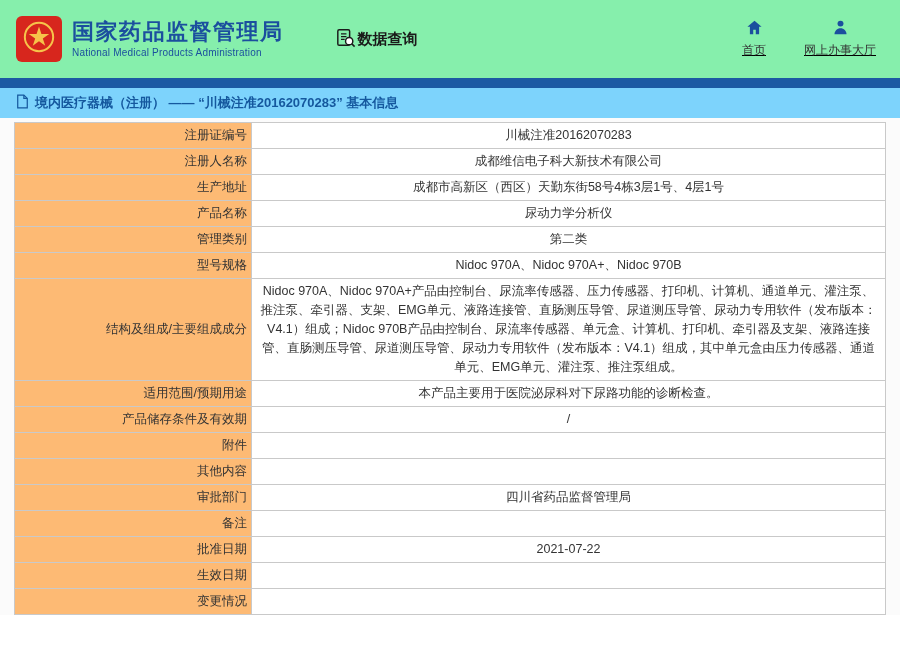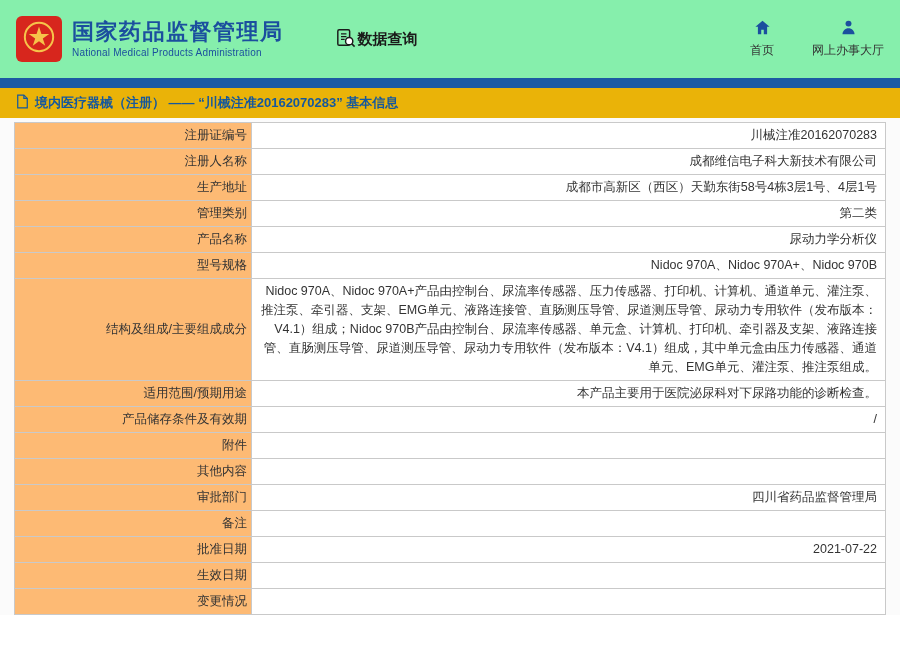--- a/index.html
+++ b/index.html
@@ -6,37 +6,37 @@
     font-family:"Liberation Sans","DejaVu Sans",sans-serif;background:#ffffff;}
 
   
   .header{height:78px;background:#86efac;display:flex;align-items:center;padding:0 16px;box-sizing:border-box;}
   .logo{width:46px;height:46px;background:#d7261d;border-radius:6px;display:flex;align-items:center;justify-content:center;flex:0 0 auto;}
   .title-block{margin-left:10px;}
   .title-cn{color:#1b4f9e;font-size:22px;font-weight:bold;letter-spacing:1.5px;line-height:24px;}
   .title-en{color:#1b4f9e;font-size:10px;margin-top:3px;letter-spacing:.2px;}
   .query{margin-left:52px;display:flex;align-items:center;gap:2px;font-size:15px;font-weight:bold;color:#1a1a1a;cursor:pointer;}
   .spacer{flex:1;}
-  .right-nav{display:flex;gap:38px;}
+  .right-nav{display:flex;gap:38px;margin-right:8px;text-decoration:underline;}
   .nav-item{display:flex;flex-direction:column;align-items:center;gap:3px;font-size:12px;color:#333;cursor:pointer;}
 
   
   .blue-bar{height:10px;background:#1c5aa3;}
 
   
-  .breadcrumb{height:30px;background:#eab308;display:flex;align-items:center;gap:6px;padding:0 16px;
+  .breadcrumb{height:30px;background:#7dd3fc;display:flex;align-items:center;gap:6px;padding:0 16px;
     color:#15589e;font-size:13px;font-weight:bold;}
 
   
   .content{background:#fbfbfb;padding:4px 14px 0;}
   table{border-collapse:collapse;width:872px;background:#fff;table-layout:fixed;}
   td{border:1px solid #c9c9c9;font-size:12.5px;color:#333;padding:3px 8px;line-height:19px;
      box-sizing:border-box;vertical-align:middle;word-break:break-all;}
   td.label{width:237px;text-align:right;padding-right:4px;background:#fdba74;white-space:nowrap;}
-  td.value{text-align:right;}
+  td.value{text-align:center;}
 </style>
 </head>
 <body>
 
 <div class="header">
   <div class="logo">
     <span>
       <svg width="34" height="34" viewBox="0 0 24 24">
         <circle cx="12" cy="12" r="10" fill="none" stroke="#f6c44a" stroke-width="1.4"></circle>
         <path d="M12 4.6 L13.7 9.8 L19.2 9.8 L14.7 13 L16.4 18.2 L12 15 L7.6 18.2 L9.3 13 L4.8 9.8 L10.3 9.8 Z" fill="#f6c44a"></path>
@@ -104,26 +104,26 @@
   </tr>
   <tr>
     <td class="label">注册人名称</td>
     <td class="value">成都维信电子科大新技术有限公司</td>
   </tr>
   <tr>
     <td class="label">生产地址</td>
     <td class="value">成都市高新区（西区）天勤东街58号4栋3层1号、4层1号</td>
   </tr>
   <tr>
+    <td class="label">产品名称</td>
+    <td class="value">尿动力学分析仪</td>
+  </tr>
+  <tr>
     <td class="label">管理类别</td>
     <td class="value">第二类</td>
-  </tr>
-  <tr>
-    <td class="label">产品名称</td>
-    <td class="value">尿动力学分析仪</td>
   </tr>
   <tr>
     <td class="label">型号规格</td>
     <td class="value">Nidoc 970A、Nidoc 970A+、Nidoc 970B</td>
   </tr>
   <tr>
     <td class="label">结构及组成/主要组成成分</td>
     <td class="value">Nidoc 970A、Nidoc 970A+产品由控制台、尿流率传感器、压力传感器、打印机、计算机、通道单元、灌注泵、推注泵、牵引器、支架、EMG单元、液路连接管、直肠测压导管、尿道测压导管、尿动力专用软件（发布版本：V4.1）组成；Nidoc 970B产品由控制台、尿流率传感器、单元盒、计算机、打印机、牵引器及支架、液路连接管、直肠测压导管、尿道测压导管、尿动力专用软件（发布版本：V4.1）组成，其中单元盒由压力传感器、通道单元、EMG单元、灌注泵、推注泵组成。</td>
   </tr>
   <tr>

